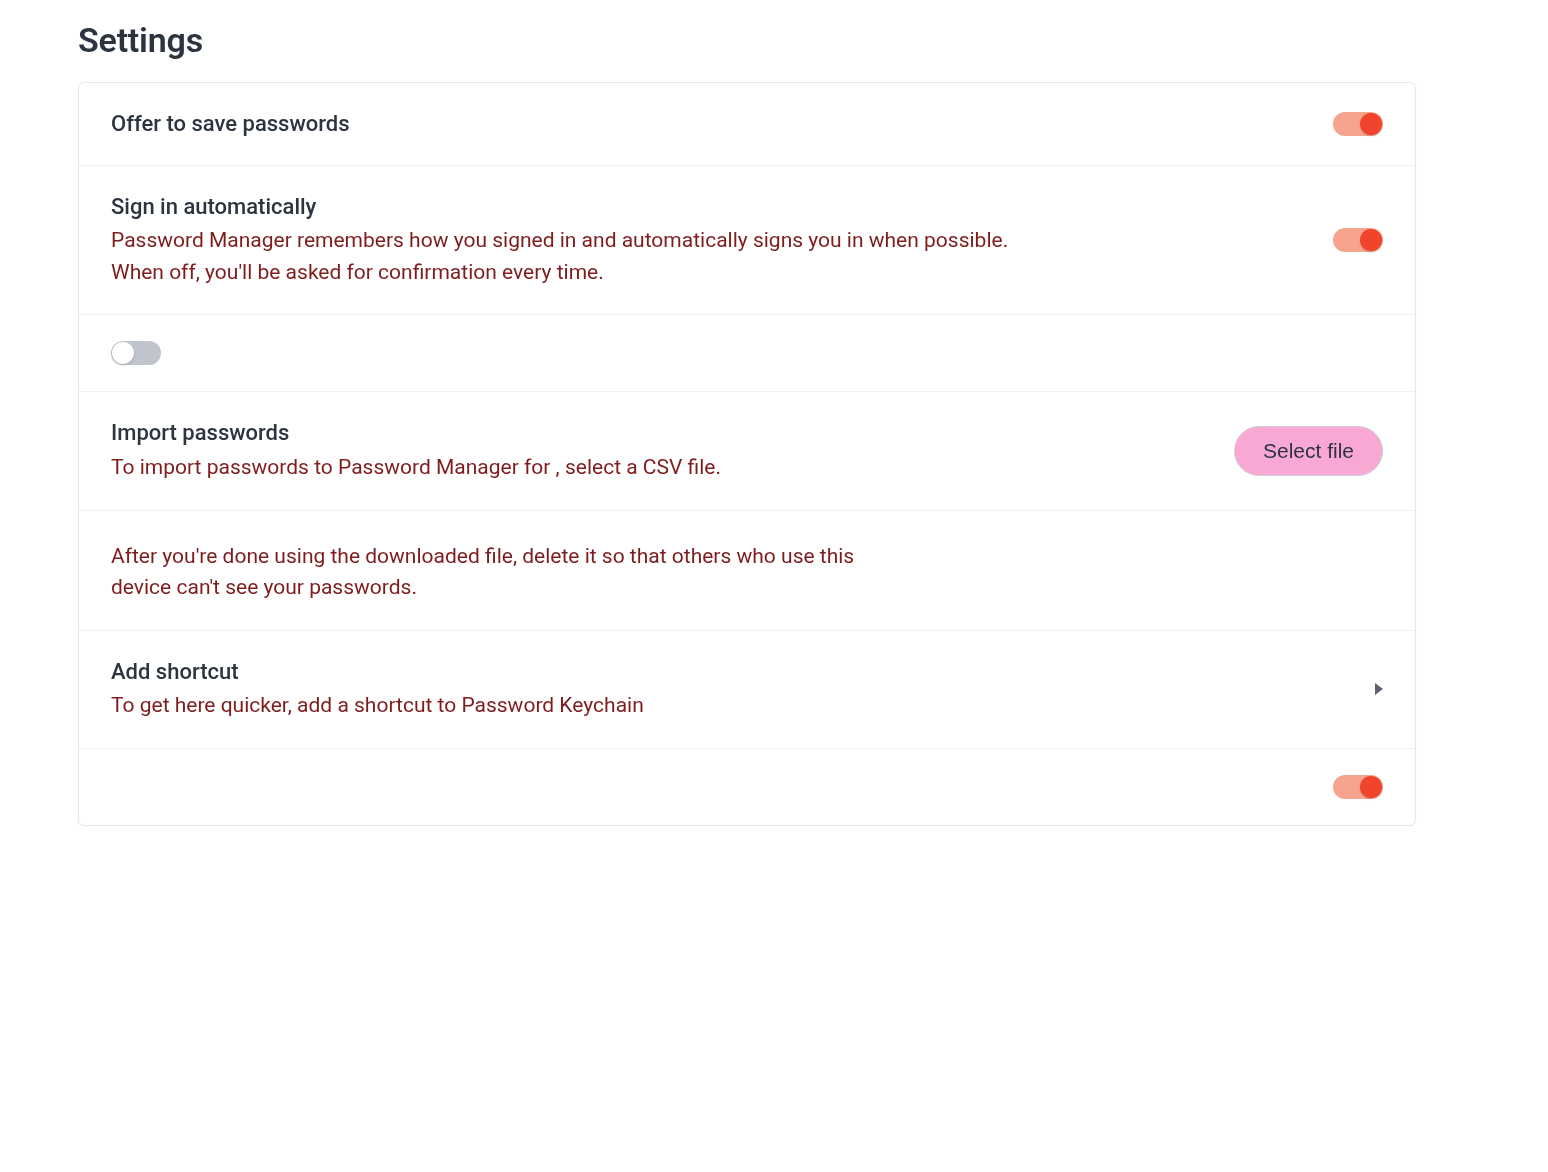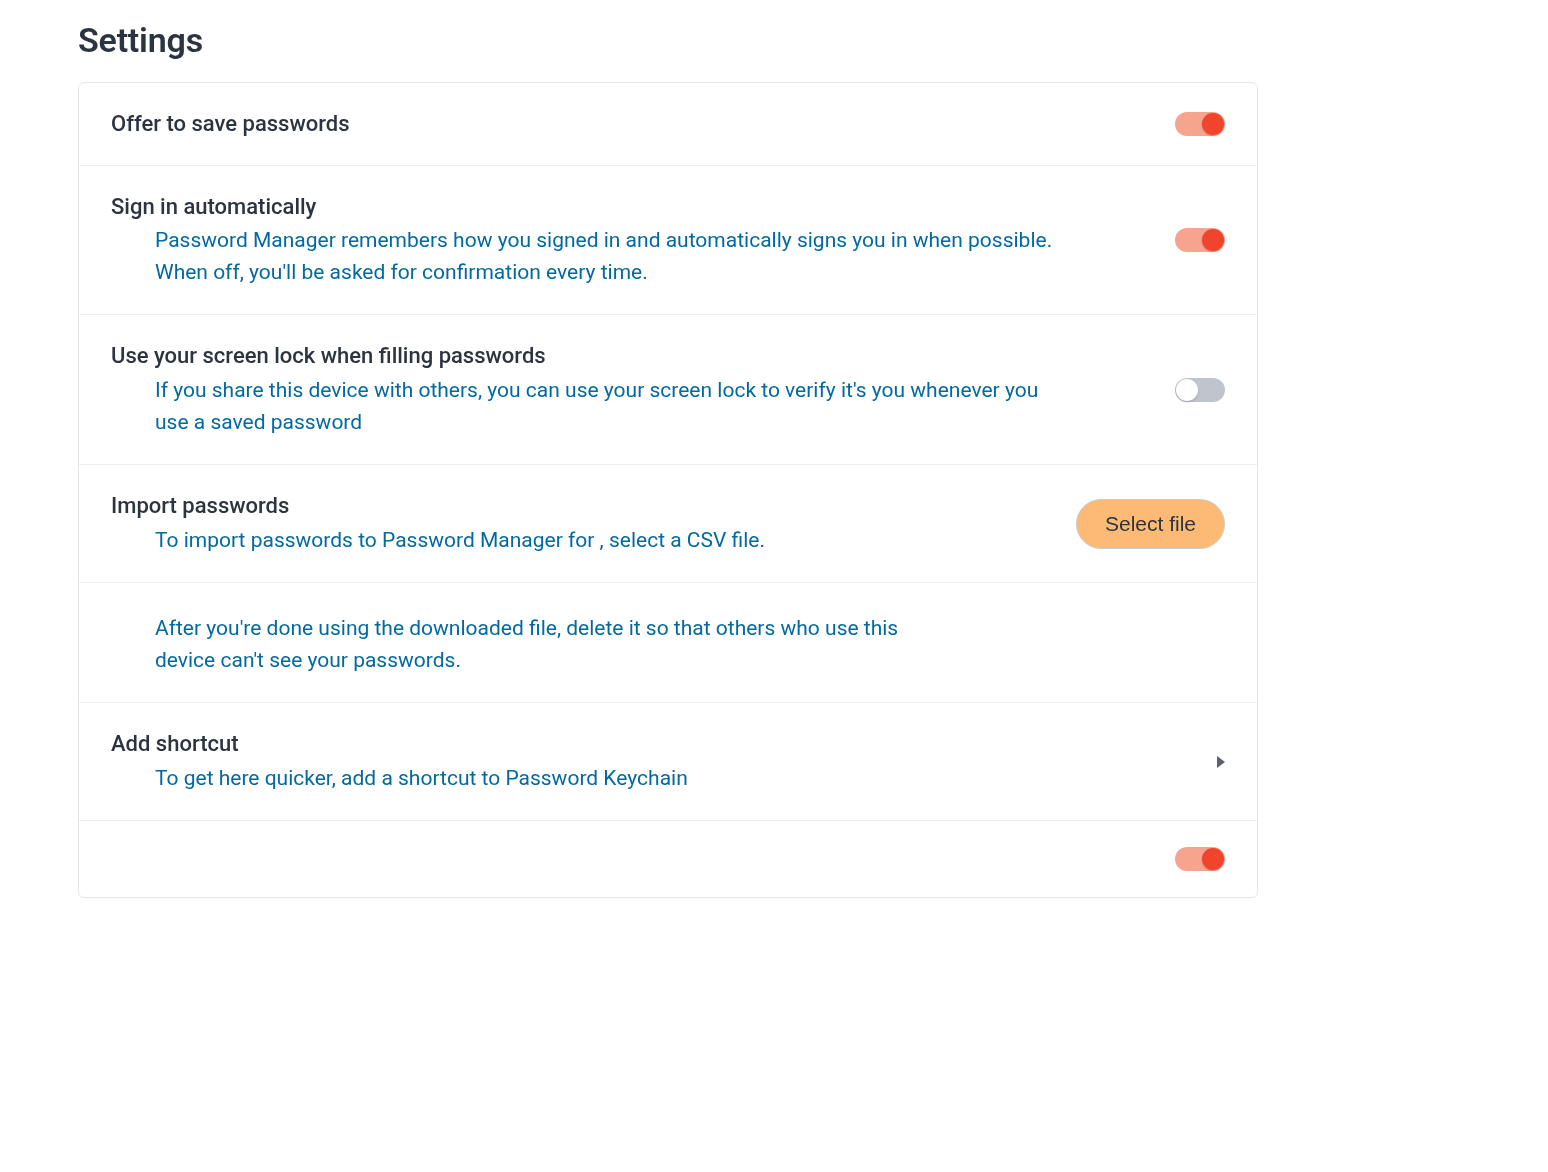--- a/index.html
+++ b/index.html
@@ -3,21 +3,21 @@
 <meta charset="utf-8">
 <style>
   * { box-sizing: border-box; margin: 0; padding: 0; }
   body {
     font-family: -apple-system, BlinkMacSystemFont, "Segoe UI", Roboto, "Helvetica Neue", Arial, sans-serif;
     background: #ffffff;
     color: #2c3440;
     padding: 20px 0;
   }
   .container {
-    width: 1180px;
+    width: 1338px;
     margin-left: 78px;
   }
   h1.page-title {
     font-size: 34px;
     font-weight: 600;
     color: #2c3440;
     margin-bottom: 22px;
     letter-spacing: -0.2px;
   }
   .card {
@@ -37,25 +37,24 @@
   .row:last-child { border-bottom: none; }
   .row-text { flex: 1; min-width: 0; }
   .row-title {
     font-size: 22px;
     font-weight: 500;
     color: #2c3440;
     line-height: 1.35;
   }
   .row-desc {
     font-size: 21px;
-    color: #0369a1;
+    color: #7f1d1d;
     line-height: 1.5;
     margin-top: 4px;
     max-width: 920px;
-    margin-left: 44px;
   }
   .row-action { flex-shrink: 0; display:flex; align-items:center; }
   
   .toggle {
     position: relative;
     width: 50px;
     height: 24px;
     border-radius: 12px;
     cursor: pointer;
   }
@@ -67,21 +66,21 @@
     width: 22px;
     height: 22px;
     border-radius: 50%;
     box-shadow: 0 1px 2px rgba(0,0,0,0.2);
   }
   .toggle.on .knob { right: 1px; background: #f0442c; }
   .toggle.off .knob { left: 1px; background: #ffffff; }
   
   .btn-outline {
     border: 1px solid #c9ced6;
-    background: #fdba74;
+    background: #f9a8d4;
     color: #2c3440;
     font-size: 21px;
     font-weight: 500;
     padding: 12px 28px;
     border-radius: 28px;
     cursor: pointer;
     white-space: nowrap;
   }
   
   .chevron {
@@ -116,24 +115,20 @@
         <div class="row-desc">Password Manager remembers how you signed in and automatically signs you in when possible. When off, you'll be asked for confirmation every time.</div>
       </div>
       <div class="row-action">
         <div class="toggle on">
             <div class="knob"></div>
           </div>
       </div>
     </div>
 
     <div class="row">
-      <div class="row-text">
-        <div class="row-title">Use your screen lock when filling passwords</div>
-        <div class="row-desc">If you share this device with others, you can use your screen lock to verify it's you whenever you use a saved password</div>
-      </div>
       <div class="row-action">
         <div class="toggle off">
             <div class="knob"></div>
           </div>
       </div>
     </div>
 
     <div class="row">
       <div class="row-text">
         <div class="row-title">Import passwords</div>

